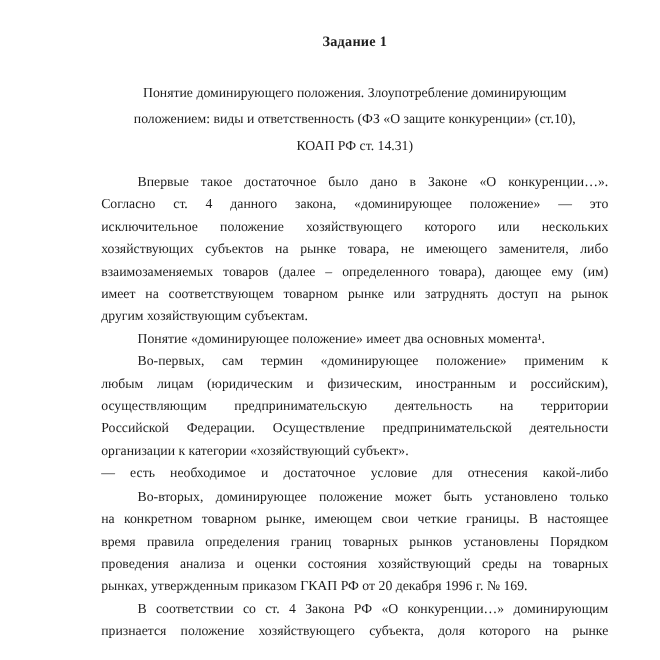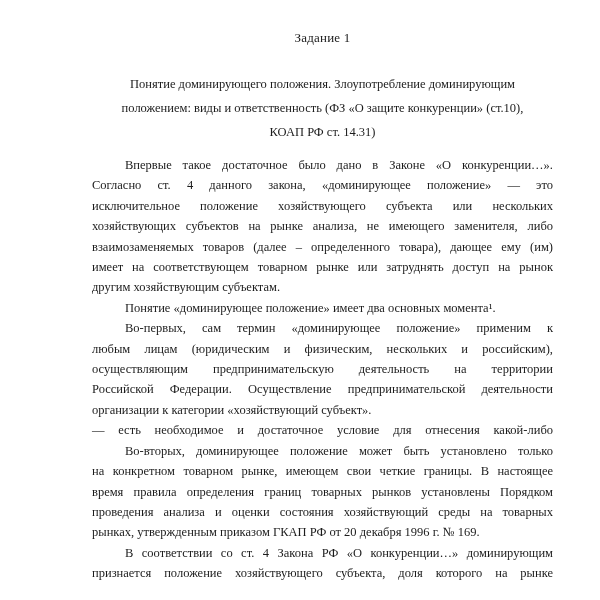--- a/index.html
+++ b/index.html
@@ -13,21 +13,21 @@
     height: 600px;
     background: #ffffff;
     overflow: hidden;
     font-family: "Liberation Serif", "DejaVu Serif", serif;
     color: #1c1c1c;
     box-sizing: border-box;
     padding: 30px 47px 0 92px;
   }
   .doc-title {
     text-align: center;
-    font-weight: 400;
+    font-weight: 700;
     font-size: 13px;
     line-height: 16px;
     letter-spacing: 0.2px;
   }
   .doc-heading {
     margin-top: 26px;
     font-size: 12.5px;
     line-height: 24px;
     text-align: center;
   }
@@ -64,32 +64,32 @@
   <div class="doc-heading">
       <div class="hline">Понятие доминирующего положения. Злоупотребление доминирующим</div>
       <div class="hline">положением: виды и ответственность (ФЗ «О защите конкуренции» (ст.10),</div>
       <div class="hline">КОАП РФ ст. 14.31)</div>
     </div>
 
   <div class="doc-body">
       <div class="para">
         <div class="line just first">Впервые такое достаточное было дано в Законе «О конкуренции…».</div>
         <div class="line just">Согласно ст. 4 данного закона, «доминирующее положение» — это</div>
-        <div class="line just">исключительное положение хозяйствующего субъекта или нескольких</div>
-        <div class="line just">хозяйствующих субъектов на рынке анализа, не имеющего заменителя, либо</div>
+        <div class="line just">исключительное положение хозяйствующего которого или нескольких</div>
+        <div class="line just">хозяйствующих субъектов на рынке товара, не имеющего заменителя, либо</div>
         <div class="line just">взаимозаменяемых товаров (далее – определенного товара), дающее ему (им)</div>
         <div class="line just">имеет на соответствующем товарном рынке или затруднять доступ на рынок</div>
         <div class="line">другим хозяйствующим субъектам.</div>
       </div>
       <div class="para">
         <div class="line first">Понятие «доминирующее положение» имеет два основных момента¹.</div>
       </div>
       <div class="para">
         <div class="line just first">Во-первых, сам термин «доминирующее положение» применим к</div>
-        <div class="line just">любым лицам (юридическим и физическим, нескольких и российским),</div>
+        <div class="line just">любым лицам (юридическим и физическим, иностранным и российским),</div>
         <div class="line just">осуществляющим предпринимательскую деятельность на территории</div>
         <div class="line just">Российской Федерации. Осуществление предпринимательской деятельности</div>
         <div class="line">организации к категории «хозяйствующий субъект».</div>
         <div class="line just">— есть необходимое и достаточное условие для отнесения какой-либо</div>
       </div>
       <div class="para">
         <div class="line just first">Во-вторых, доминирующее положение может быть установлено только</div>
         <div class="line just">на конкретном товарном рынке, имеющем свои четкие границы. В настоящее</div>
         <div class="line just">время правила определения границ товарных рынков установлены Порядком</div>
         <div class="line just">проведения анализа и оценки состояния хозяйствующий среды на товарных</div>

